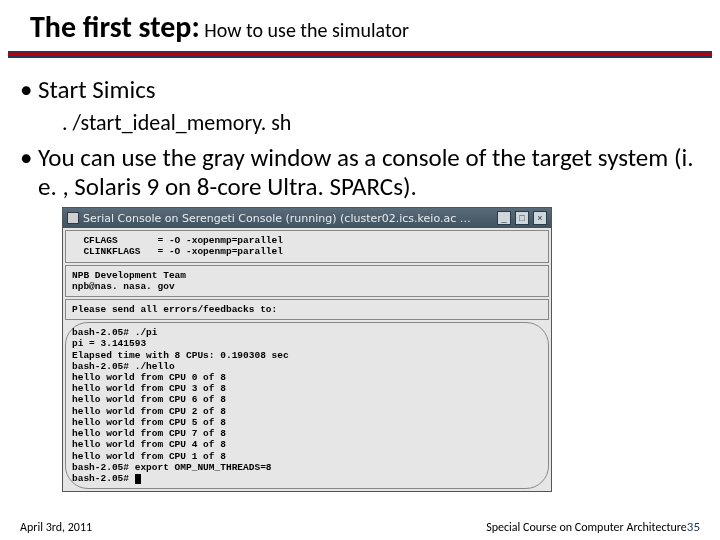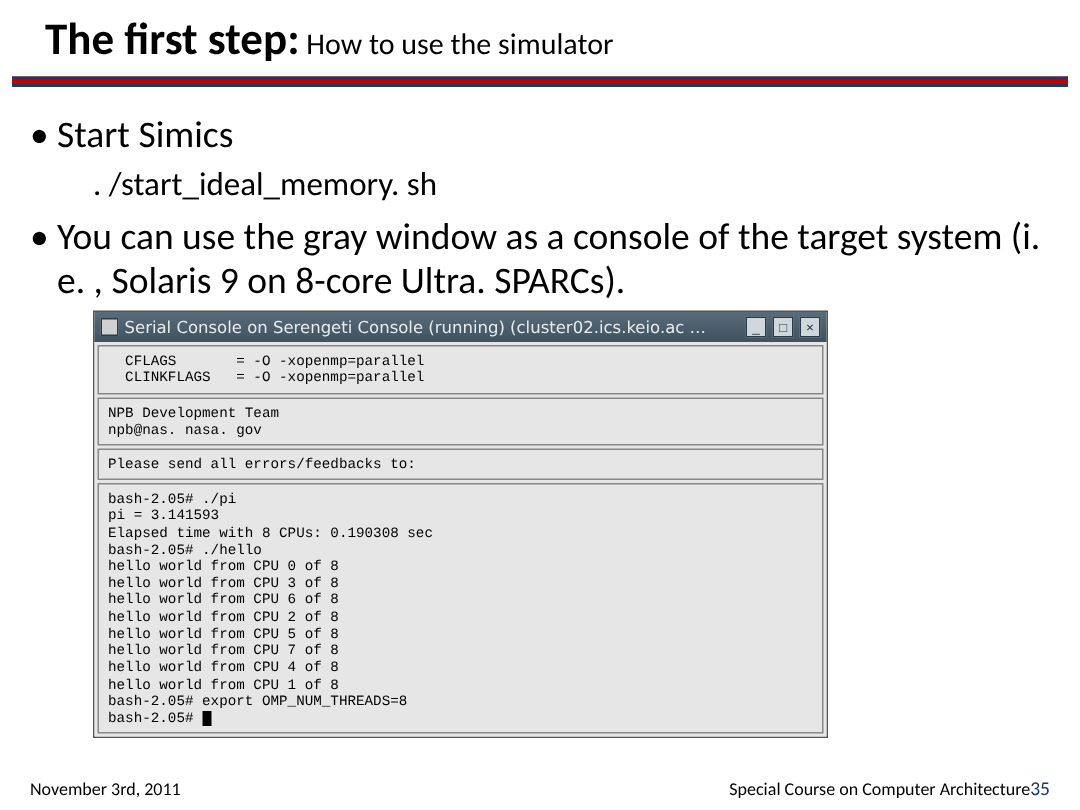--- a/index.html
+++ b/index.html
@@ -79,33 +79,34 @@
     display: flex;
     align-items: center;
     justify-content: center;
     font-size: 9px;
     color: #2a3a48;
     font-family: Arial, sans-serif;
   }
   .termbody {
     background: #e6e6e6;
     padding: 2px;
+    font-weight: bold;
   }
   .termpre {
     font-family: "Courier New", monospace;
     font-size: 9.5px;
     line-height: 1.18;
     color: #000;
     background: #e6e6e6;
     border: 1px solid #888;
     padding: 4px 6px;
     white-space: pre;
     margin-bottom: 2px;
   }
-  .termpre:last-child { margin-bottom: 0; }
+  .termpre:last-child { margin-bottom: 0; border-radius: 23px; }
   .footer {
     position: absolute;
     bottom: 6px;
     left: 0;
     width: 720px;
     display: flex;
     justify-content: space-between;
     align-items: baseline;
     padding: 0 20px;
     font-size: 12px;
@@ -154,16 +155,16 @@
 hello world from CPU 7 of 8
 hello world from CPU 4 of 8
 hello world from CPU 1 of 8
 bash-2.05# export OMP_NUM_THREADS=8
 bash-2.05# </span><span class="cursor"></span></pre>
     </div>
   </div>
 </div>
 
 <div class="footer">
-  <div>November 3rd, 2011</div>
+  <div>April 3rd, 2011</div>
   <div class="mid">Special Course on Computer Architecture</div>
   <div class="right">35</div>
 </div>
 
 </body></html>

